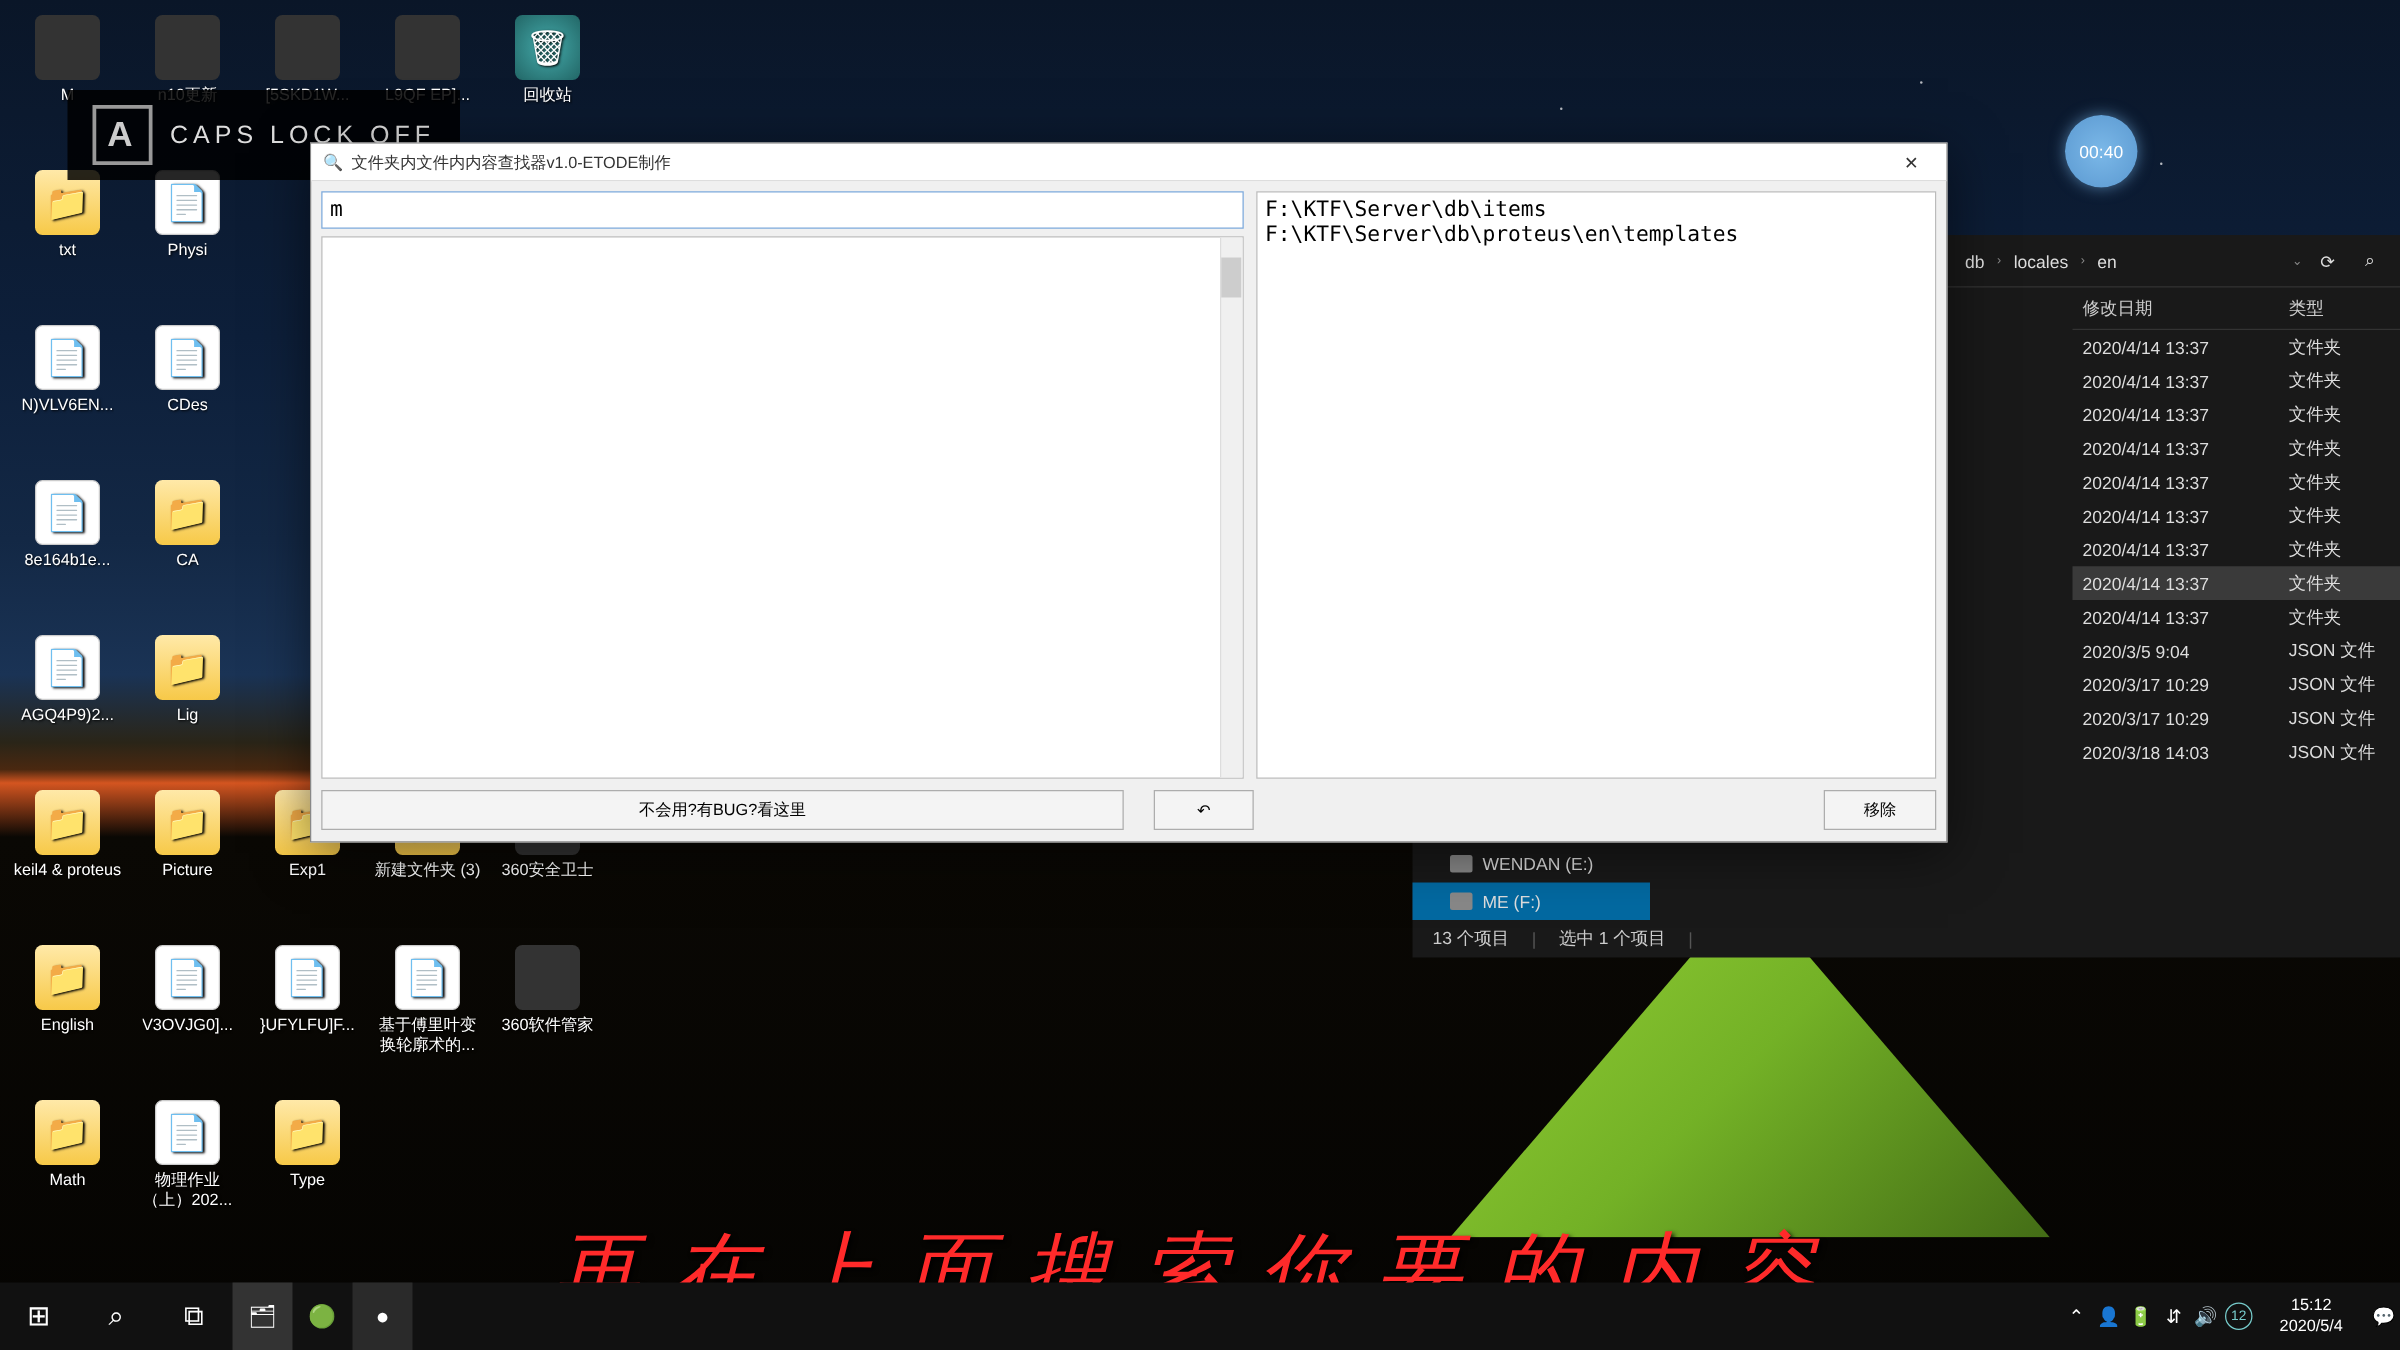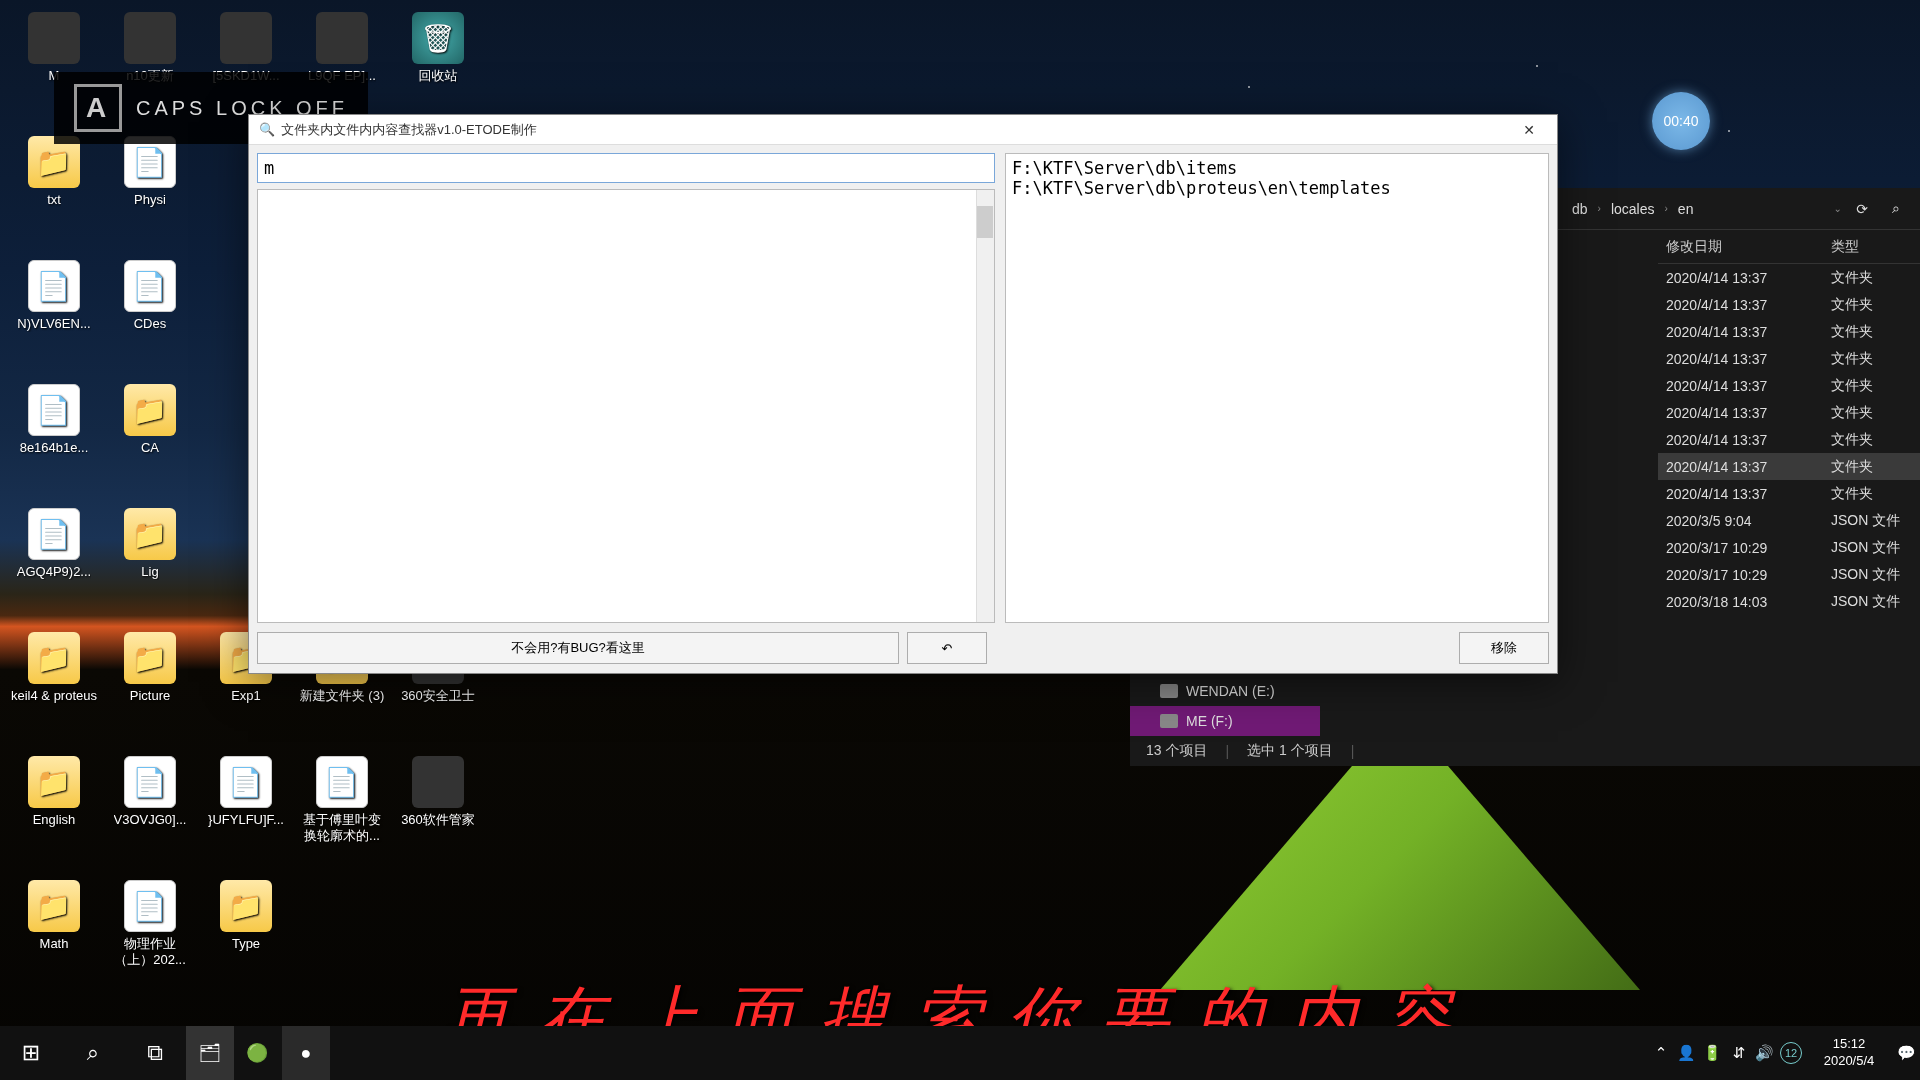--- a/index.html
+++ b/index.html
@@ -43,41 +43,41 @@
 .titlebar { height:30px; background:#fff; display:flex; align-items:center; padding:0 10px; font-size:13px; color:#333; border-bottom:1px solid #ddd; }
 .titlebar .spacer { flex:1; }
 .titlebar .close { width:36px; height:100%; display:flex; align-items:center; justify-content:center; font-size:14px; cursor:pointer; }
 .dialog-body { flex:1; display:flex; padding:8px; gap:10px; }
 .left-pane { flex: 0 0 738px; display:flex; flex-direction:column; gap:6px; }
 .search-field { height:30px; border:1px solid #7aa7d9; background:#fff; padding:2px 6px; font-family:"NSimSun","SimSun",monospace; font-size:17px; outline:none; }
 .results-area { flex:1; background:#fff; border:1px solid #bbb; position:relative; }
 .results-area .scrollbar { position:absolute; right:0; top:0; bottom:0; width:18px; background:#f0f0f0; border-left:1px solid #ddd; }
 .results-area .thumb { position:absolute; right:1px; top:16px; width:16px; height:32px; background:#cdcdcd; }
 .right-pane { flex:1; background:#fff; border:1px solid #bbb; padding:4px 6px; font-family:"NSimSun","SimSun",monospace; font-size:17px; white-space:pre; color:#000; }
-.dialog-footer { height:42px; display:flex; align-items:center; padding:0 8px 8px; gap:8px; }
+.dialog-footer { height:42px; display:flex; align-items:center; padding:0 8px 8px; gap:24px; }
 .btn { height:32px; background:#f4f4f4; border:1px solid #adadad; font-size:13px; cursor:pointer; display:flex; align-items:center; justify-content:center; }
 .btn-help { flex:0 0 642px; }
 .btn-refresh { flex:0 0 80px; }
 .btn-remove { width:90px; margin-left:auto; }
 
 
 .explorer { position:absolute; top:188px; left:1130px; right:0; height:578px; background:#191919; color:#fff; font-size:14px; }
 .exp-addr { position:absolute; top:0; left:428px; right:0; height:42px; display:flex; align-items:center; gap:6px; color:#ddd; padding:0 10px; border-bottom:1px solid #333; }
 .crumb { padding:2px 4px; }
 .chev { color:#888; font-size:10px; }
 .refresh-btn, .search-btn { width:28px; height:28px; display:flex; align-items:center; justify-content:center; color:#ddd; cursor:pointer; }
 .exp-header { position:absolute; top:42px; left:528px; right:0; height:34px; display:flex; font-size:14px; color:#ccc; border-bottom:1px solid #333; }
 .col-date { width:188px; padding-left:8px; display:flex; align-items:center; }
 .col-type { width:110px; padding-left:8px; display:flex; align-items:center; }
 .exp-rows { position:absolute; top:76px; left:528px; right:0; }
 .exp-row { height:27px; display:flex; color:#ddd; }
 .exp-row.sel { background:#3a3a3a; }
 .drives { position:absolute; bottom:30px; left:0; width:190px; color:#ddd; font-size:14px; }
 .drive-item { height:30px; display:flex; align-items:center; gap:8px; padding-left:30px; }
-.drive-item.sel { background:#701a75; }
+.drive-item.sel { background:#0369a1; }
 .drive-ic { width:18px; height:14px; background:#888; border-radius:2px; }
 .status-bar { position:absolute; bottom:0; left:0; right:0; height:30px; display:flex; align-items:center; padding:0 16px; gap:18px; color:#ccc; font-size:14px; }
 
 
 .taskbar { position:absolute; bottom:0; left:0; right:0; height:54px; background:#111; display:flex; align-items:center; color:#fff; font-size:13px; }
 .tb-btn { width:62px; height:100%; display:flex; align-items:center; justify-content:center; font-size:22px; cursor:pointer; }
 .tb-btn.small { width:48px; font-size:18px; }
 .tb-right { margin-left:auto; display:flex; align-items:center; height:100%; }
 .tray-ic { width:26px; height:100%; display:flex; align-items:center; justify-content:center; font-size:15px; }
 .clock { width:90px; text-align:center; line-height:1.3; font-size:13px; }

